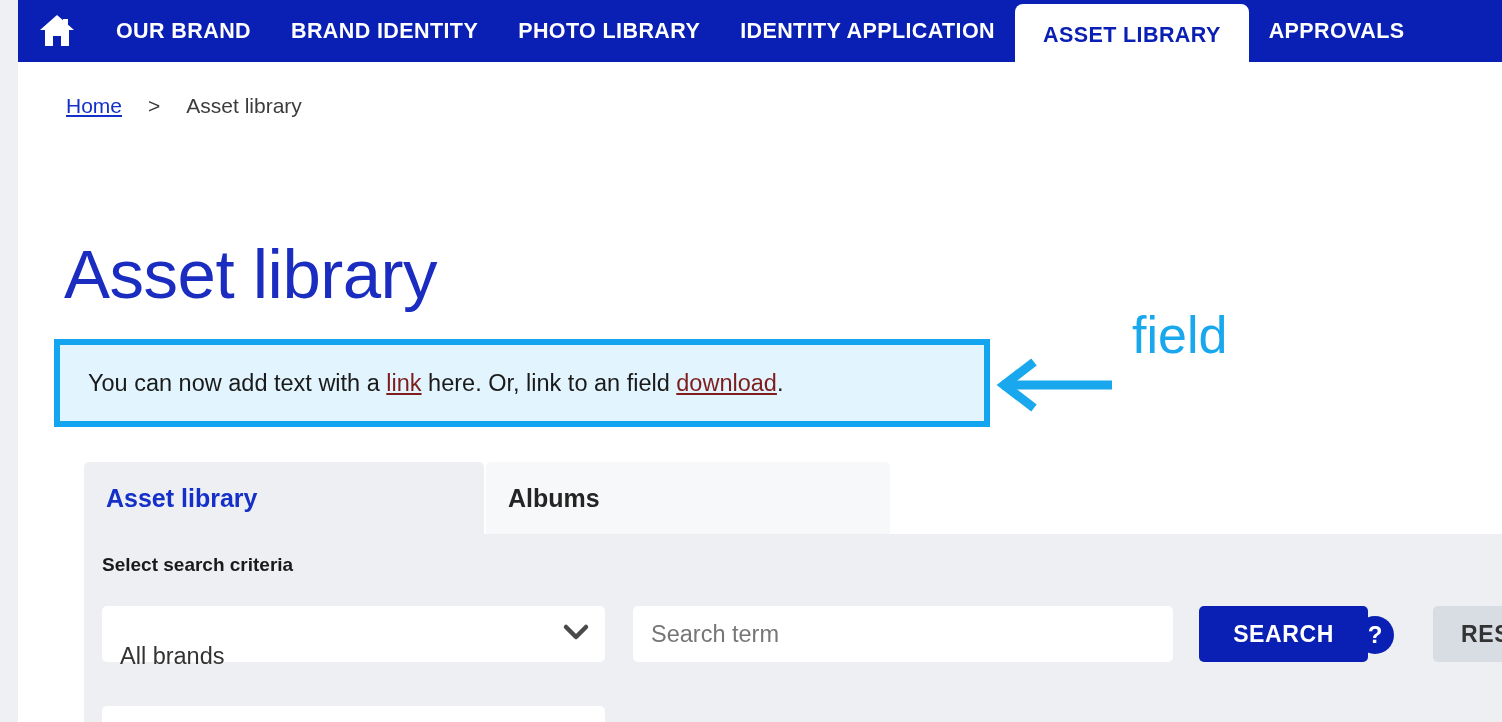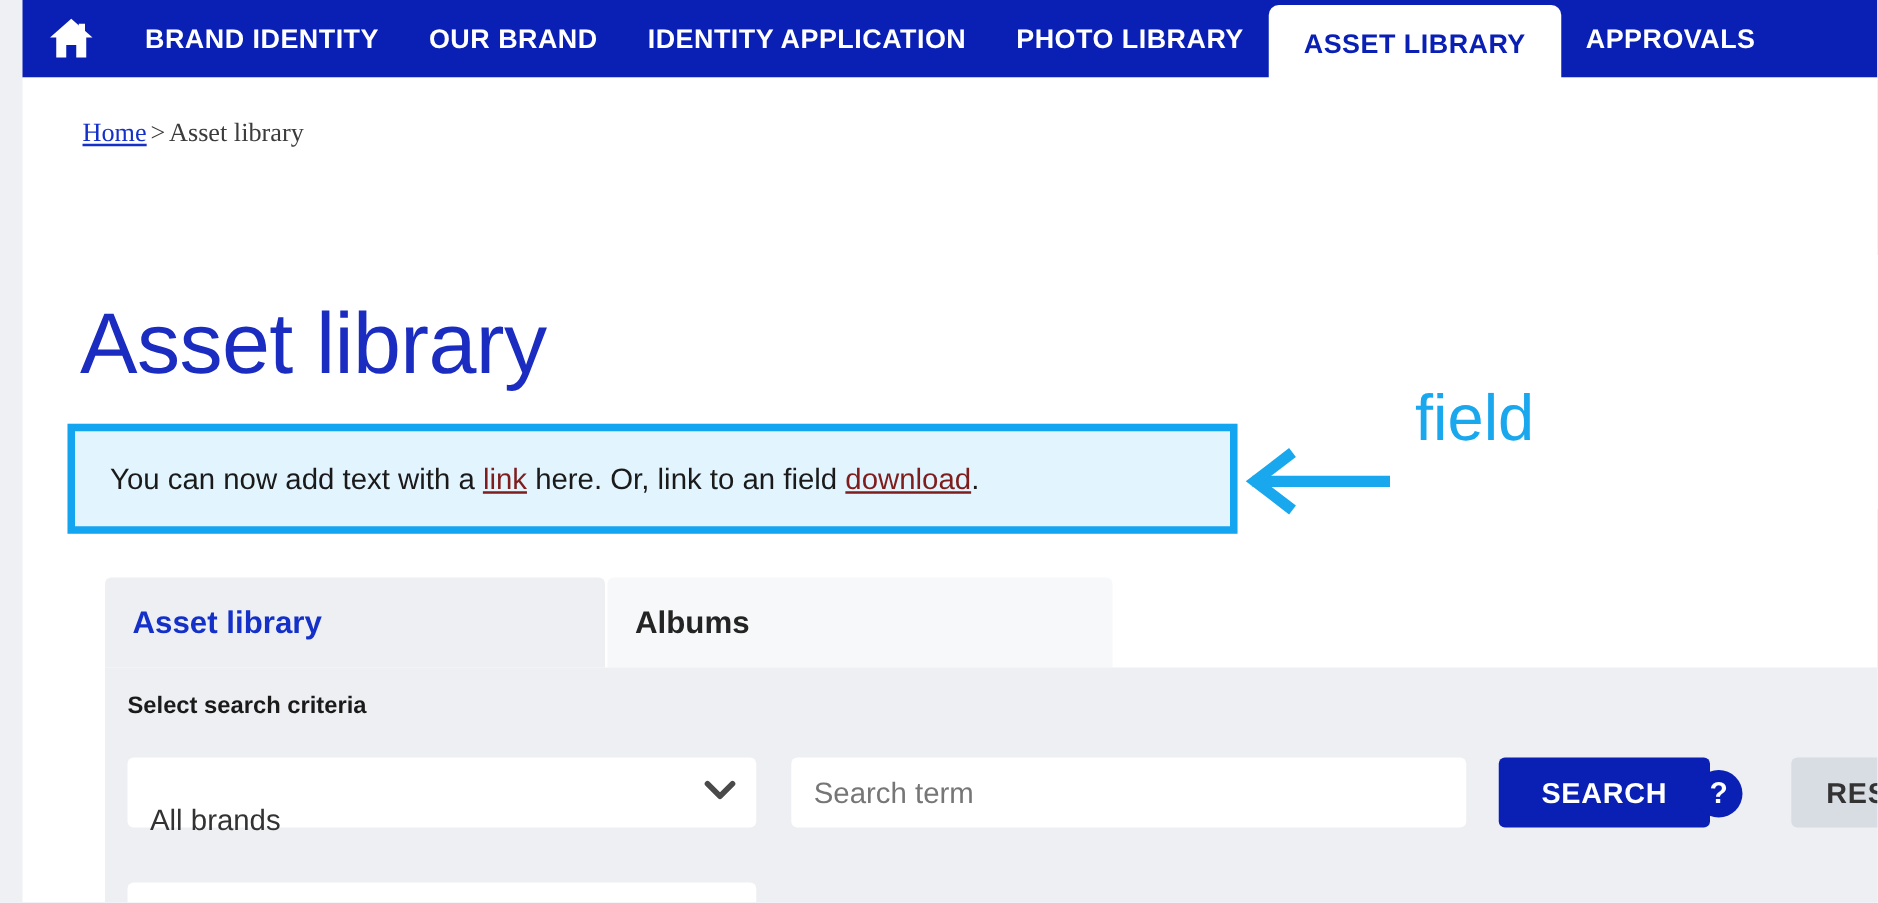--- a/index.html
+++ b/index.html
@@ -77,22 +77,22 @@
 
   
   .breadcrumb {
     position: absolute;
     left: 48px;
     top: 32px;
     font-size: 21px;
     color: #3c3c3c;
     display: flex;
     align-items: baseline;
-    gap: 3px;
-    font-family: Liberation Serif, serif;
+    gap: 26px;
+    font-family: Liberation Sans, sans-serif;
   }
   .breadcrumb a {
     color: #1430c8;
     text-decoration: underline;
   }
   .breadcrumb .sep { color: #3c3c3c; }
   .breadcrumb .current { color: #3c3c3c; }
 
   
   .page-title {
@@ -319,24 +319,24 @@
 
     <div class="nav-home">
       <span>
         <svg width="40" height="36" viewBox="0 0 40 36" aria-hidden="true">
           <path d="M20 2 L3 17 L8 17 L8 33 L16 33 L16 23 L24 23 L24 33 L32 33 L32 17 L37 17 Z" fill="#ffffff"></path>
           <rect x="26" y="6" width="5" height="8" fill="#ffffff"></rect>
         </svg>
       </span>
     </div>
 
+    <div class="nav-item">OUR BRAND</div>
     <div class="nav-item">BRAND IDENTITY</div>
-    <div class="nav-item">OUR BRAND</div>
+    <div class="nav-item">PHOTO LIBRARY</div>
     <div class="nav-item">IDENTITY APPLICATION</div>
-    <div class="nav-item">PHOTO LIBRARY</div>
     <div class="nav-item active">ASSET LIBRARY</div>
     <div class="nav-item">APPROVALS</div>
   </div>
 
   <div class="content">
 
     <div class="breadcrumb">
       <a href="#">Home</a>
       <span class="sep">&gt;</span>
       <span class="current">Asset library</span>

